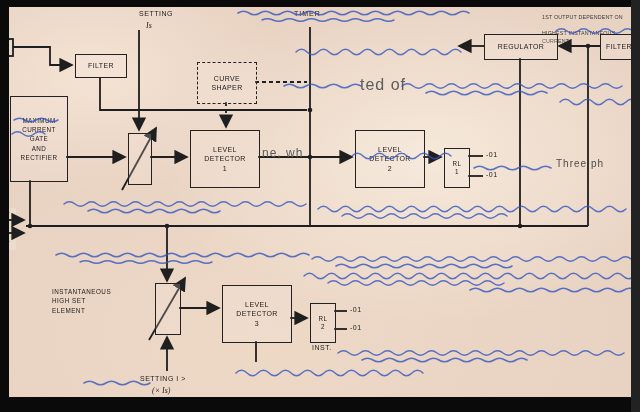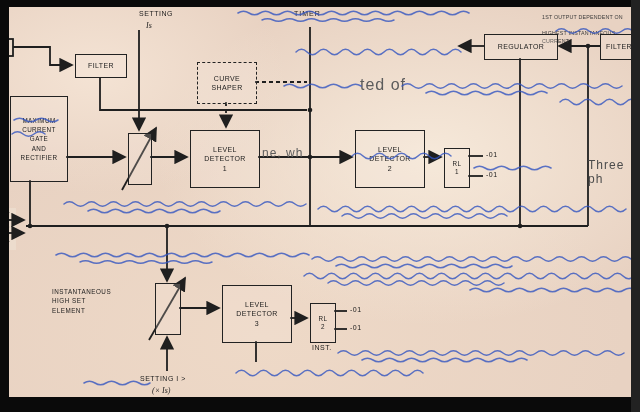--- a/index.html
+++ b/index.html
@@ -129,21 +129,21 @@
   <div class="lbl" style="left:312px;top:344px;">INST.</div>
 
   <div class="lbl" style="left:52px;top:287px;font-size:6.3px;text-align:left;line-height:1.5;">INSTANTANEOUS
 HIGH SET
 ELEMENT</div>
   <div class="lbl" style="left:140px;top:375px;">SETTING I &gt;</div>
   <div class="lbl ital" style="left:152px;top:386px;">(× Is)</div>
 
   <div class="frag" style="left:262px;top:146px;font-size:12px;">ne, wh</div>
   <div class="frag" style="left:360px;top:76px;font-size:16px;">ted of</div>
-  <div class="frag" style="left:588px;top:158px;font-size:12px;color:#4c4c4c;">Three ph</div>
+  <div class="frag" style="left:556px;top:158px;font-size:10px;color:#4c4c4c;">Three ph</div>
 
   <svg id="ink-layer" class="layer inklayer" viewBox="0 0 640 412">
       <path d="M238 13 q5.5 -3.5 11 0 q5.5 3.5 11 0 q5.5 -3.5 11 0 q5.5 3.5 11 0 q5.5 -3.5 11 0 q5.5 3.5 11 0 q5.5 -3.5 11 0 q5.5 3.5 11 0 q5.5 -3.5 11 0 q5.5 3.5 11 0 q5.5 -3.5 11 0 q5.5 3.5 11 0 q5.5 -3.5 11 0 q5.5 3.5 11 0 q5.5 -3.5 11 0 q5.5 3.5 11 0 q5.5 -3.5 11 0 q5.5 3.5 11 0 q5.5 -3.5 11 0 q5.5 3.5 11 0 q5.5 -3.5 11 0" class="pen"></path>
       <path d="M262 20 q5.5 -2.5 11 0 q5.5 2.5 11 0 q5.5 -2.5 11 0 q5.5 2.5 11 0 q5.5 -2.5 11 0 q5.5 2.5 11 0 q5.5 -2.5 11 0 q5.5 2.5 11 0 q5.5 -2.5 11 0 q5.5 2.5 11 0 q5.5 -2.5 11 0 q5.5 2.5 11 0" class="pen"></path>
       <path d="M556 31 q5.5 -4.5 11 0 q5.5 4.5 11 0 q5.5 -4.5 11 0 q5.5 4.5 11 0 q5.5 -4.5 11 0 q5.5 4.5 11 0 q5.5 -4.5 11 0" class="pen"></path>
       <path d="M296 52 q5.5 -5.5 11 0 q5.5 5.5 11 0 q5.5 -5.5 11 0 q5.5 5.5 11 0 q5.5 -5.5 11 0 q5.5 5.5 11 0 q5.5 -5.5 11 0 q5.5 5.5 11 0 q5.5 -5.5 11 0 q5.5 5.5 11 0 q5.5 -5.5 11 0 q5.5 5.5 11 0 q5.5 -5.5 11 0 q5.5 5.5 11 0 q5.5 -5.5 11 0" class="pen"></path>
       <path d="M284 86 q5.5 -3.5 11 0 q5.5 3.5 11 0 q5.5 -3.5 11 0 q5.5 3.5 11 0 q5.5 -3.5 11 0 q5.5 3.5 11 0 q5.5 -3.5 11 0" class="pen"></path>
       <path d="M402 86 q5.5 -4.5 11 0 q5.5 4.5 11 0 q5.5 -4.5 11 0 q5.5 4.5 11 0 q5.5 -4.5 11 0 q5.5 4.5 11 0 q5.5 -4.5 11 0 q5.5 4.5 11 0 q5.5 -4.5 11 0 q5.5 4.5 11 0 q5.5 -4.5 11 0 q5.5 4.5 11 0 q5.5 -4.5 11 0 q5.5 4.5 11 0 q5.5 -4.5 11 0 q5.5 4.5 11 0 q5.5 -4.5 11 0 q5.5 4.5 11 0 q5.5 -4.5 11 0 q5.5 4.5 11 0" class="pen"></path>
       <path d="M426 93 q5.5 -3.5 11 0 q5.5 3.5 11 0 q5.5 -3.5 11 0 q5.5 3.5 11 0 q5.5 -3.5 11 0 q5.5 3.5 11 0 q5.5 -3.5 11 0 q5.5 3.5 11 0 q5.5 -3.5 11 0 q5.5 3.5 11 0 q5.5 -3.5 11 0" class="pen"></path>
       <path d="M560 102 q5.5 -5.5 11 0 q5.5 5.5 11 0 q5.5 -5.5 11 0 q5.5 5.5 11 0 q5.5 -5.5 11 0 q5.5 5.5 11 0 q5.5 -5.5 11 0" class="pen"></path>

